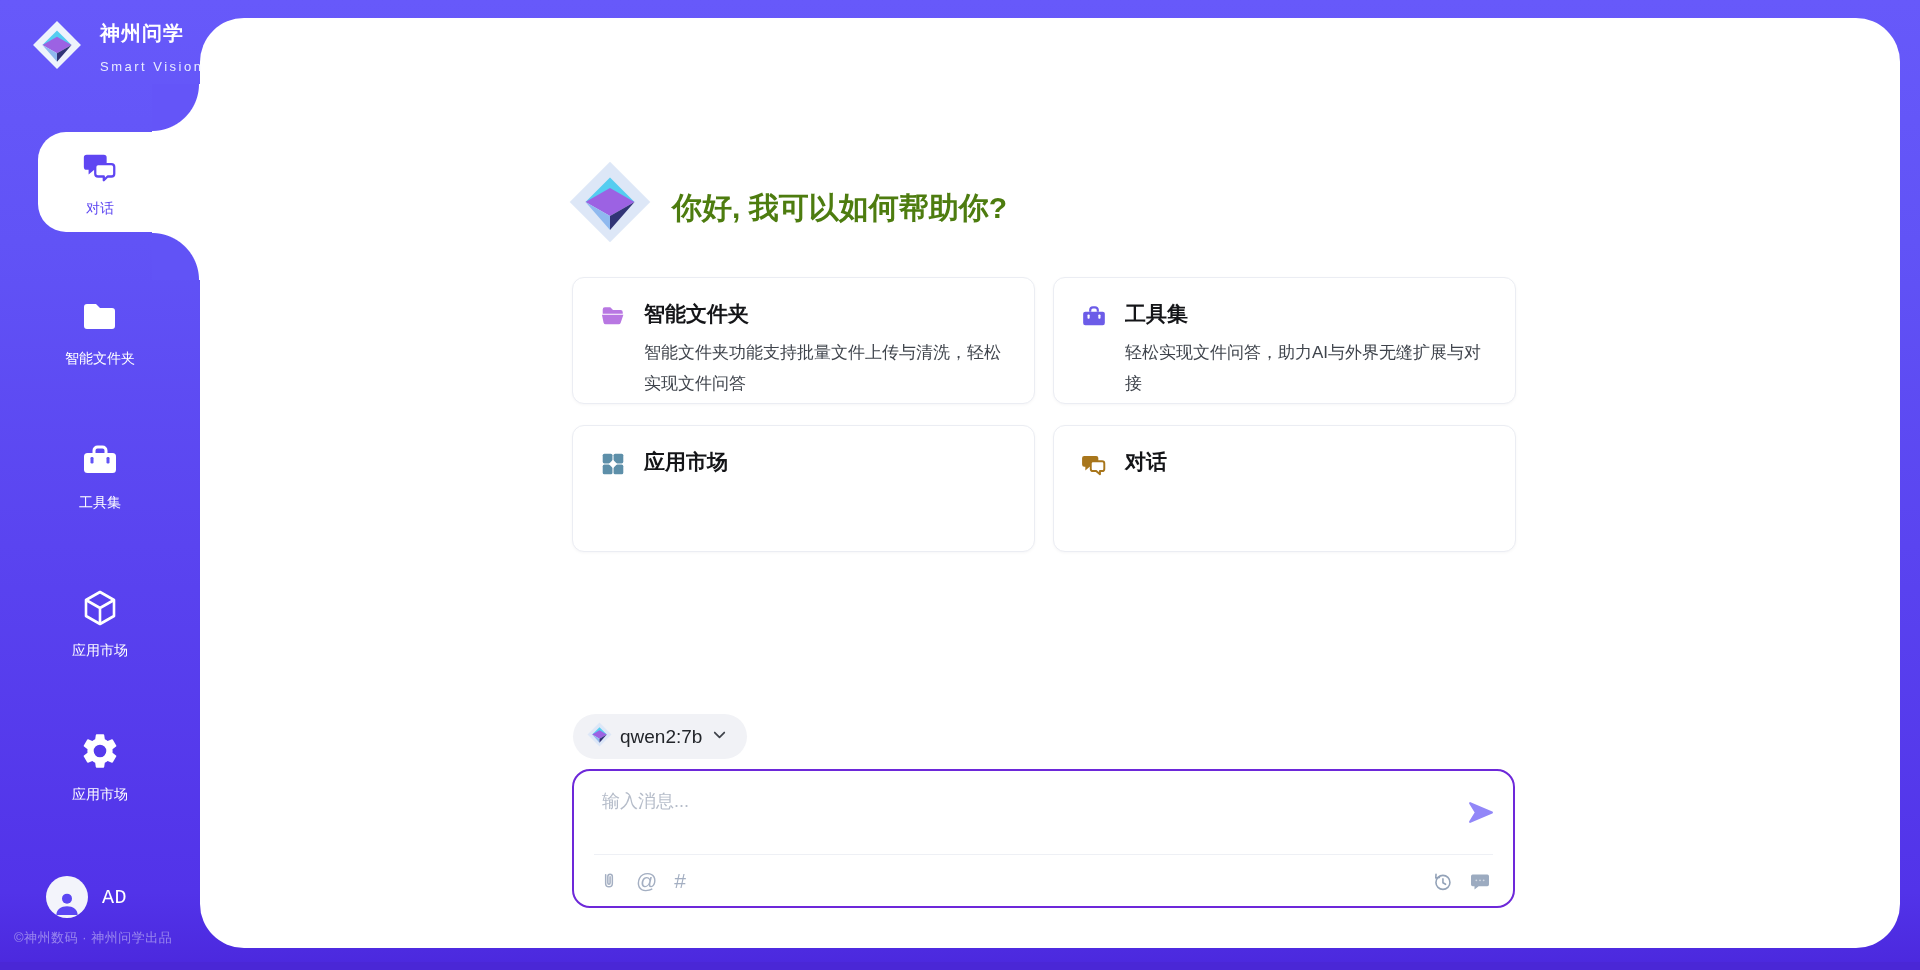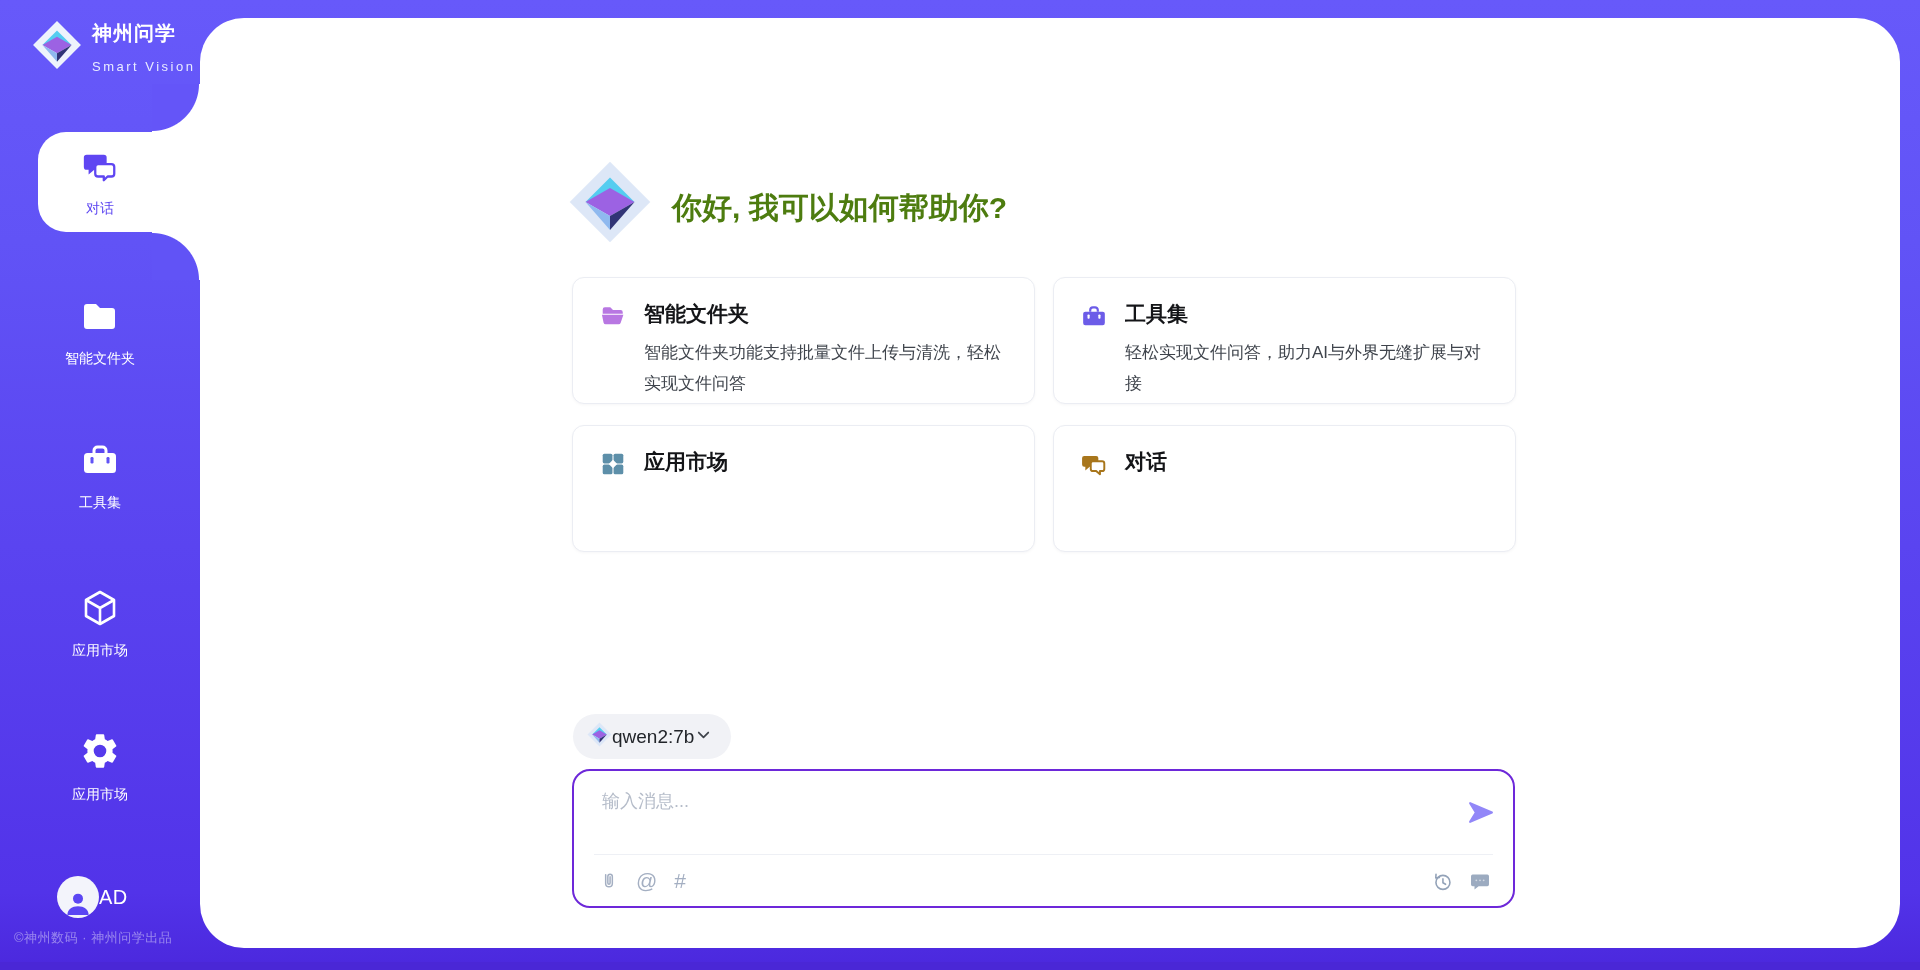--- a/index.html
+++ b/index.html
@@ -11,37 +11,37 @@
   }
   .bottom-strip { position:absolute; left:0; bottom:0; width:100%; height:8px; background:#4a27d6; }
 
   
   .main-panel {
     position:absolute; left:200px; top:18px; width:1700px; height:930px;
     background:#ffffff; border-radius:44px;
   }
 
   
-  .logo-row { position:absolute; left:32px; top:20px; display:flex; align-items:center; gap:10px; }
+  .logo-row { position:absolute; left:32px; top:20px; display:flex; align-items:center; gap:18px; }
   .logo-text .t1 { color:#fff; font-size:20px; font-weight:700; letter-spacing:1px; }
   .logo-text .t2 { color:#e9ecff; font-size:13px; letter-spacing:2.5px; margin-top:12px; }
 
   .nav-tab-bg { position:absolute; left:38px; top:132px; width:162px; height:100px;
     background:#fff; border-radius:28px 0 0 28px; }
   .corner-top { position:absolute; left:152px; top:84px; width:48px; height:48px;
     background:radial-gradient(circle 48px at 0 0,#6455f8 0 46.5px,#ffffff 47.5px); }
   .corner-bottom { position:absolute; left:152px; top:232px; width:48px; height:48px;
     background:radial-gradient(circle 48px at 0 100%,#6153f6 0 46.5px,#ffffff 47.5px); }
 
   .nav-item { position:absolute; left:0; width:200px; display:flex; flex-direction:column;
     align-items:center; gap:10px; cursor:pointer; }
   .nav-item .label { font-size:14px; color:#ffffff; }
   .nav-item.active .label { color:#5b44f1; font-weight:500; }
 
-  .user-row { position:absolute; left:57px; top:876px; display:flex; align-items:center; gap:0; cursor:pointer; }
+  .user-row { position:absolute; left:46px; top:876px; display:flex; align-items:center; gap:14px; cursor:pointer;font-family:Liberation Mono, monospace; }
   .avatar { width:42px; height:42px; border-radius:50%; background:#f3f4fb; overflow:hidden;
     display:flex; align-items:flex-end; justify-content:center; }
   .user-name { color:#ffffff; font-size:20px; font-weight:500; letter-spacing:.5px; }
   .side-footer { position:absolute; left:14px; top:929px; width:190px;
     color:rgba(255,255,255,.42); font-size:13px; letter-spacing:.5px; }
 
   
   .greet-logo { position:absolute; left:568px; top:160px; }
   .greet-text { position:absolute; left:672px; top:188px; font-size:30px; font-weight:700; color:#4d7c0f; }
 
@@ -50,21 +50,21 @@
     display:grid; grid-template-columns:463px 463px; column-gap:18px; row-gap:21px; }
   .card { position:relative; height:127px; background:#fff; border:1px solid #ebedf3;
     border-radius:12px; padding:22px 28px 0 71px; cursor:pointer;
     box-shadow:0 1px 3px rgba(30,30,60,.04); }
   .card .card-icon { position:absolute; left:27px; top:25px; }
   .card .card-title { font-size:21px; font-weight:700; color:#141518; margin-bottom:9px; }
   .card .card-desc { font-size:17px; color:#3f444c; line-height:31px; }
 
   
   .model-pill { position:absolute; left:573px; top:714px; height:45px; padding:0 18px 0 14px;
-    background:#f1f2f6; border-radius:23px; display:inline-flex; align-items:center; gap:0; cursor:pointer; }
+    background:#f1f2f6; border-radius:23px; display:inline-flex; align-items:center; gap:8px; cursor:pointer; }
   .model-pill .model-label { font-size:19px; color:#22252a; font-weight:500; }
 
   
   .composer { position:absolute; left:572px; top:769px; width:943px; height:139px;
     background:#fff; border:2px solid #6d28d9; border-radius:18px; }
   .composer textarea { position:absolute; left:28px; top:18px; width:820px; height:58px;
     border:none; outline:none; resize:none; background:transparent;
     font-family:"Liberation Sans","DejaVu Sans",sans-serif; font-size:18px; color:#1f2329; }
   .composer textarea::placeholder { color:#b5bcc9; }
   .send-btn { position:absolute; right:18px; top:26px; width:30px; height:30px;

